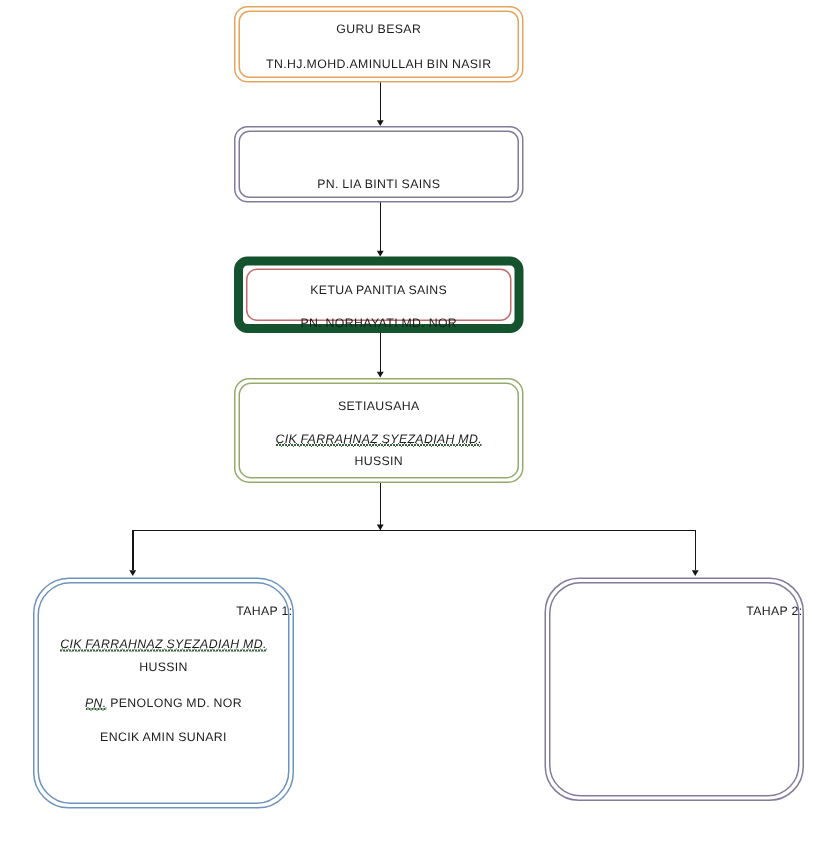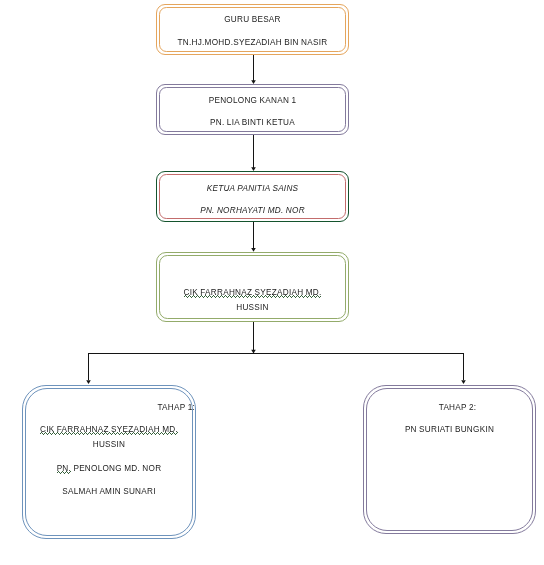--- a/index.html
+++ b/index.html
@@ -1,21 +1,21 @@
 <!DOCTYPE html>
 <html><head>
 <meta charset="utf-8">
 <style>
   html,body{margin:0;padding:0;}
   body{width:544px;height:565px;background:#ffffff;font-family:"Liberation Sans",sans-serif;overflow:hidden;position:relative;}
   .stage{position:absolute;left:0;top:0;width:468px;height:565px;}
   .box{position:absolute;box-sizing:border-box;background:#fff;}
   .box .inner{position:absolute;left:1.6px;top:1.6px;right:1.6px;bottom:1.6px;box-sizing:border-box;border-style:solid;border-width:1px;}
   .tx{position:absolute;will-change:transform;transform:translateZ(0);left:0;right:0;text-align:center;color:#1c1c1c;font-size:8.2px;line-height:8.2px;letter-spacing:0.26px;word-spacing:-0.2px;white-space:nowrap;}
-  .sq{position:relative;display:inline-block;}
+  .sq{position:relative;display:inline-block;font-style:italic;}
   .sq .zig{position:absolute;left:0;bottom:-0.4px;width:100%;height:4px;overflow:hidden;}
   .sq .zig svg{display:block;height:4px;}
   svg.conn{position:absolute;left:0;top:0;width:544px;height:565px;overflow:visible;}
 </style>
 </head>
 <body>
 
 <div class="stage">
 
   <svg class="conn">
@@ -34,37 +34,37 @@
       <polygon points="253.5,251.7 251.2,247.9 255.8,247.9"></polygon>
       <polygon points="88.5,384 86.2,380.2 90.8,380.2"></polygon>
       <polygon points="463.5,384 461.2,380.2 465.8,380.2"></polygon>
       <polygon points="253.5,353.5 251.2,349.7 255.8,349.7"></polygon>
     </g>
   </svg>
 
   <div class="box" style="left:156px;top:4px;width:193px;height:51px;border:1px solid #e5a55c;border-radius:9px;">
     <div class="inner" style="border-color:#e5a55c;border-radius:7.4px;"></div>
     <div class="tx" style="top:10.5px;">GURU BESAR</div>
-    <div class="tx" style="top:33.5px;">TN.HJ.MOHD.SYEZADIAH BIN NASIR</div>
+    <div class="tx" style="top:33.5px;">TN.HJ.MOHD.AMINULLAH BIN NASIR</div>
   </div>
 
   <div class="box" style="left:156px;top:84px;width:193px;height:51px;border:1px solid #837a9c;border-radius:9px;">
     <div class="inner" style="border-color:#837a9c;border-radius:7.4px;"></div>
-    <div class="tx" style="top:11.5px;">PENOLONG KANAN 1</div>
-    <div class="tx" style="top:33.5px;">PN. LIA BINTI KETUA</div>
+    <div class="tx" style="top:33.5px;">PN. LIA BINTI SAINS</div>
   </div>
 
-  <div class="box" style="left:156px;top:171px;width:193px;height:51px;border:1px solid #14532d;border-radius:9px;font-style:italic;">
+  <div class="box" style="left:156px;top:171px;width:193px;height:51px;border:6px solid #14532d;border-radius:9px;">
     <div class="inner" style="border-color:#c36c6c;border-radius:7.4px;"></div>
     <div class="tx" style="top:12.5px;">KETUA PANITIA SAINS</div>
     <div class="tx" style="top:34.5px;">PN. NORHAYATI MD. NOR</div>
   </div>
 
   <div class="box" style="left:156px;top:252px;width:193px;height:70px;border:1px solid #93ab6a;border-radius:10px;">
     <div class="inner" style="border-color:#93ab6a;border-radius:8.4px;"></div>
+    <div class="tx" style="top:13.5px;">SETIAUSAHA</div>
     <div class="tx" style="top:35.5px;"><span class="sq"><span>CIK FARRAHNAZ SYEZADIAH MD.</span><span class="zig">
             <svg width="139" height="4" shape-rendering="crispEdges">
               <defs>
                 <pattern id="sq1" width="4" height="4" patternUnits="userSpaceOnUse">
                   <rect x="0" y="2.1" width="1" height="1.1" fill="#35603a"></rect>
                   <rect x="1" y="1.0" width="1" height="1.1" fill="#35603a"></rect>
                   <rect x="2" y="2.1" width="1" height="1.1" fill="#35603a"></rect>
                   <rect x="3" y="3.2" width="1" height="1.1" fill="#35603a"></rect>
                 </pattern>
               </defs>
@@ -97,22 +97,21 @@
                 <pattern id="sq3" width="4" height="4" patternUnits="userSpaceOnUse">
                   <rect x="0" y="2.1" width="1" height="1.1" fill="#35603a"></rect>
                   <rect x="1" y="1.0" width="1" height="1.1" fill="#35603a"></rect>
                   <rect x="2" y="2.1" width="1" height="1.1" fill="#35603a"></rect>
                   <rect x="3" y="3.2" width="1" height="1.1" fill="#35603a"></rect>
                 </pattern>
               </defs>
               <rect width="15" height="4" fill="url(#sq3)"></rect>
             </svg>
           </span></span> <span>PENOLONG MD. NOR</span></div>
-    <div class="tx" style="top:101.5px;">SALMAH AMIN SUNARI</div>
+    <div class="tx" style="top:101.5px;">ENCIK AMIN SUNARI</div>
   </div>
 
   <div class="box" style="left:363px;top:385px;width:173px;height:149px;border:1px solid #837a9c;border-radius:23px;">
     <div class="inner" style="border-color:#837a9c;border-radius:21px;"></div>
-    <div class="tx" style="top:17.5px;text-align:center;left:16px;">TAHAP 2:</div>
-    <div class="tx" style="top:39.5px;">PN SURIATI BUNGKIN</div>
+    <div class="tx" style="top:17.5px;text-align:right;left:16px;">TAHAP 2:</div>
   </div>
 
 </div>
 
 </body></html>

